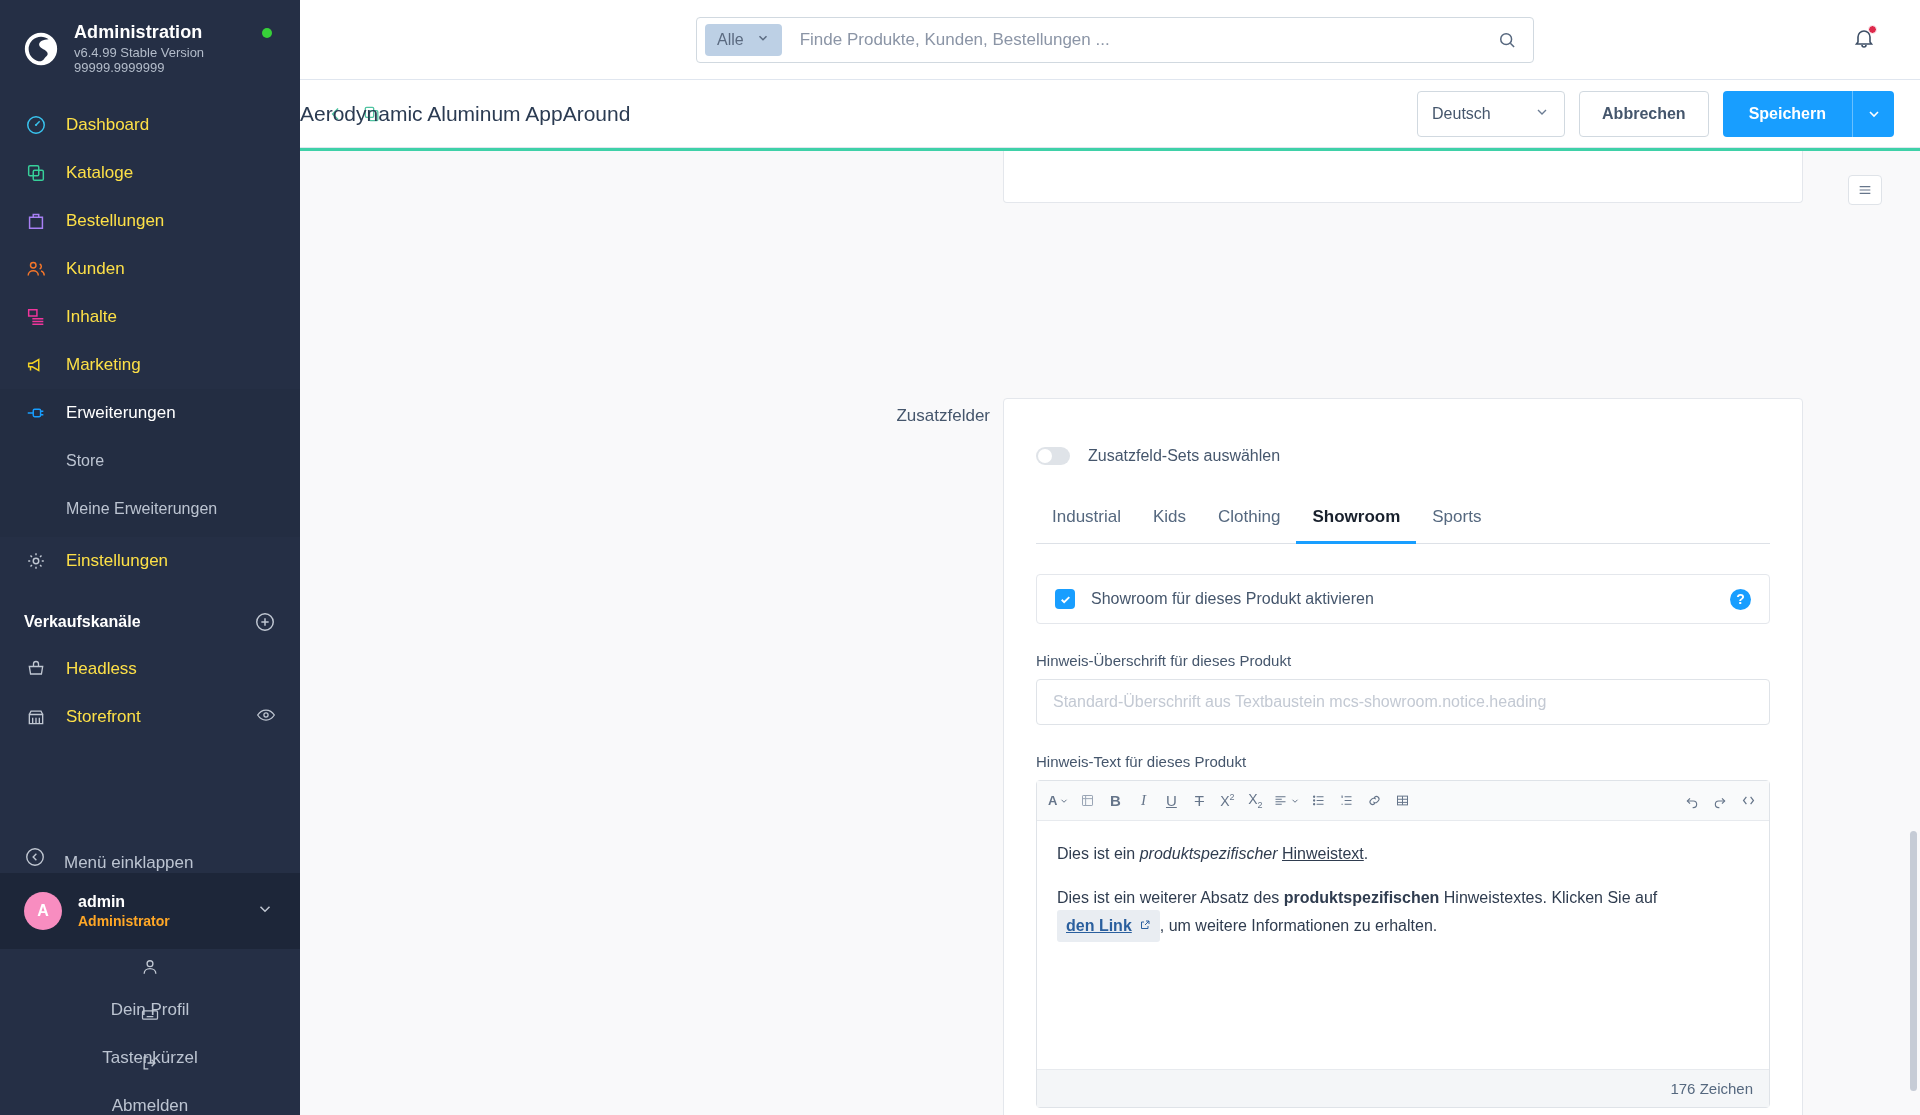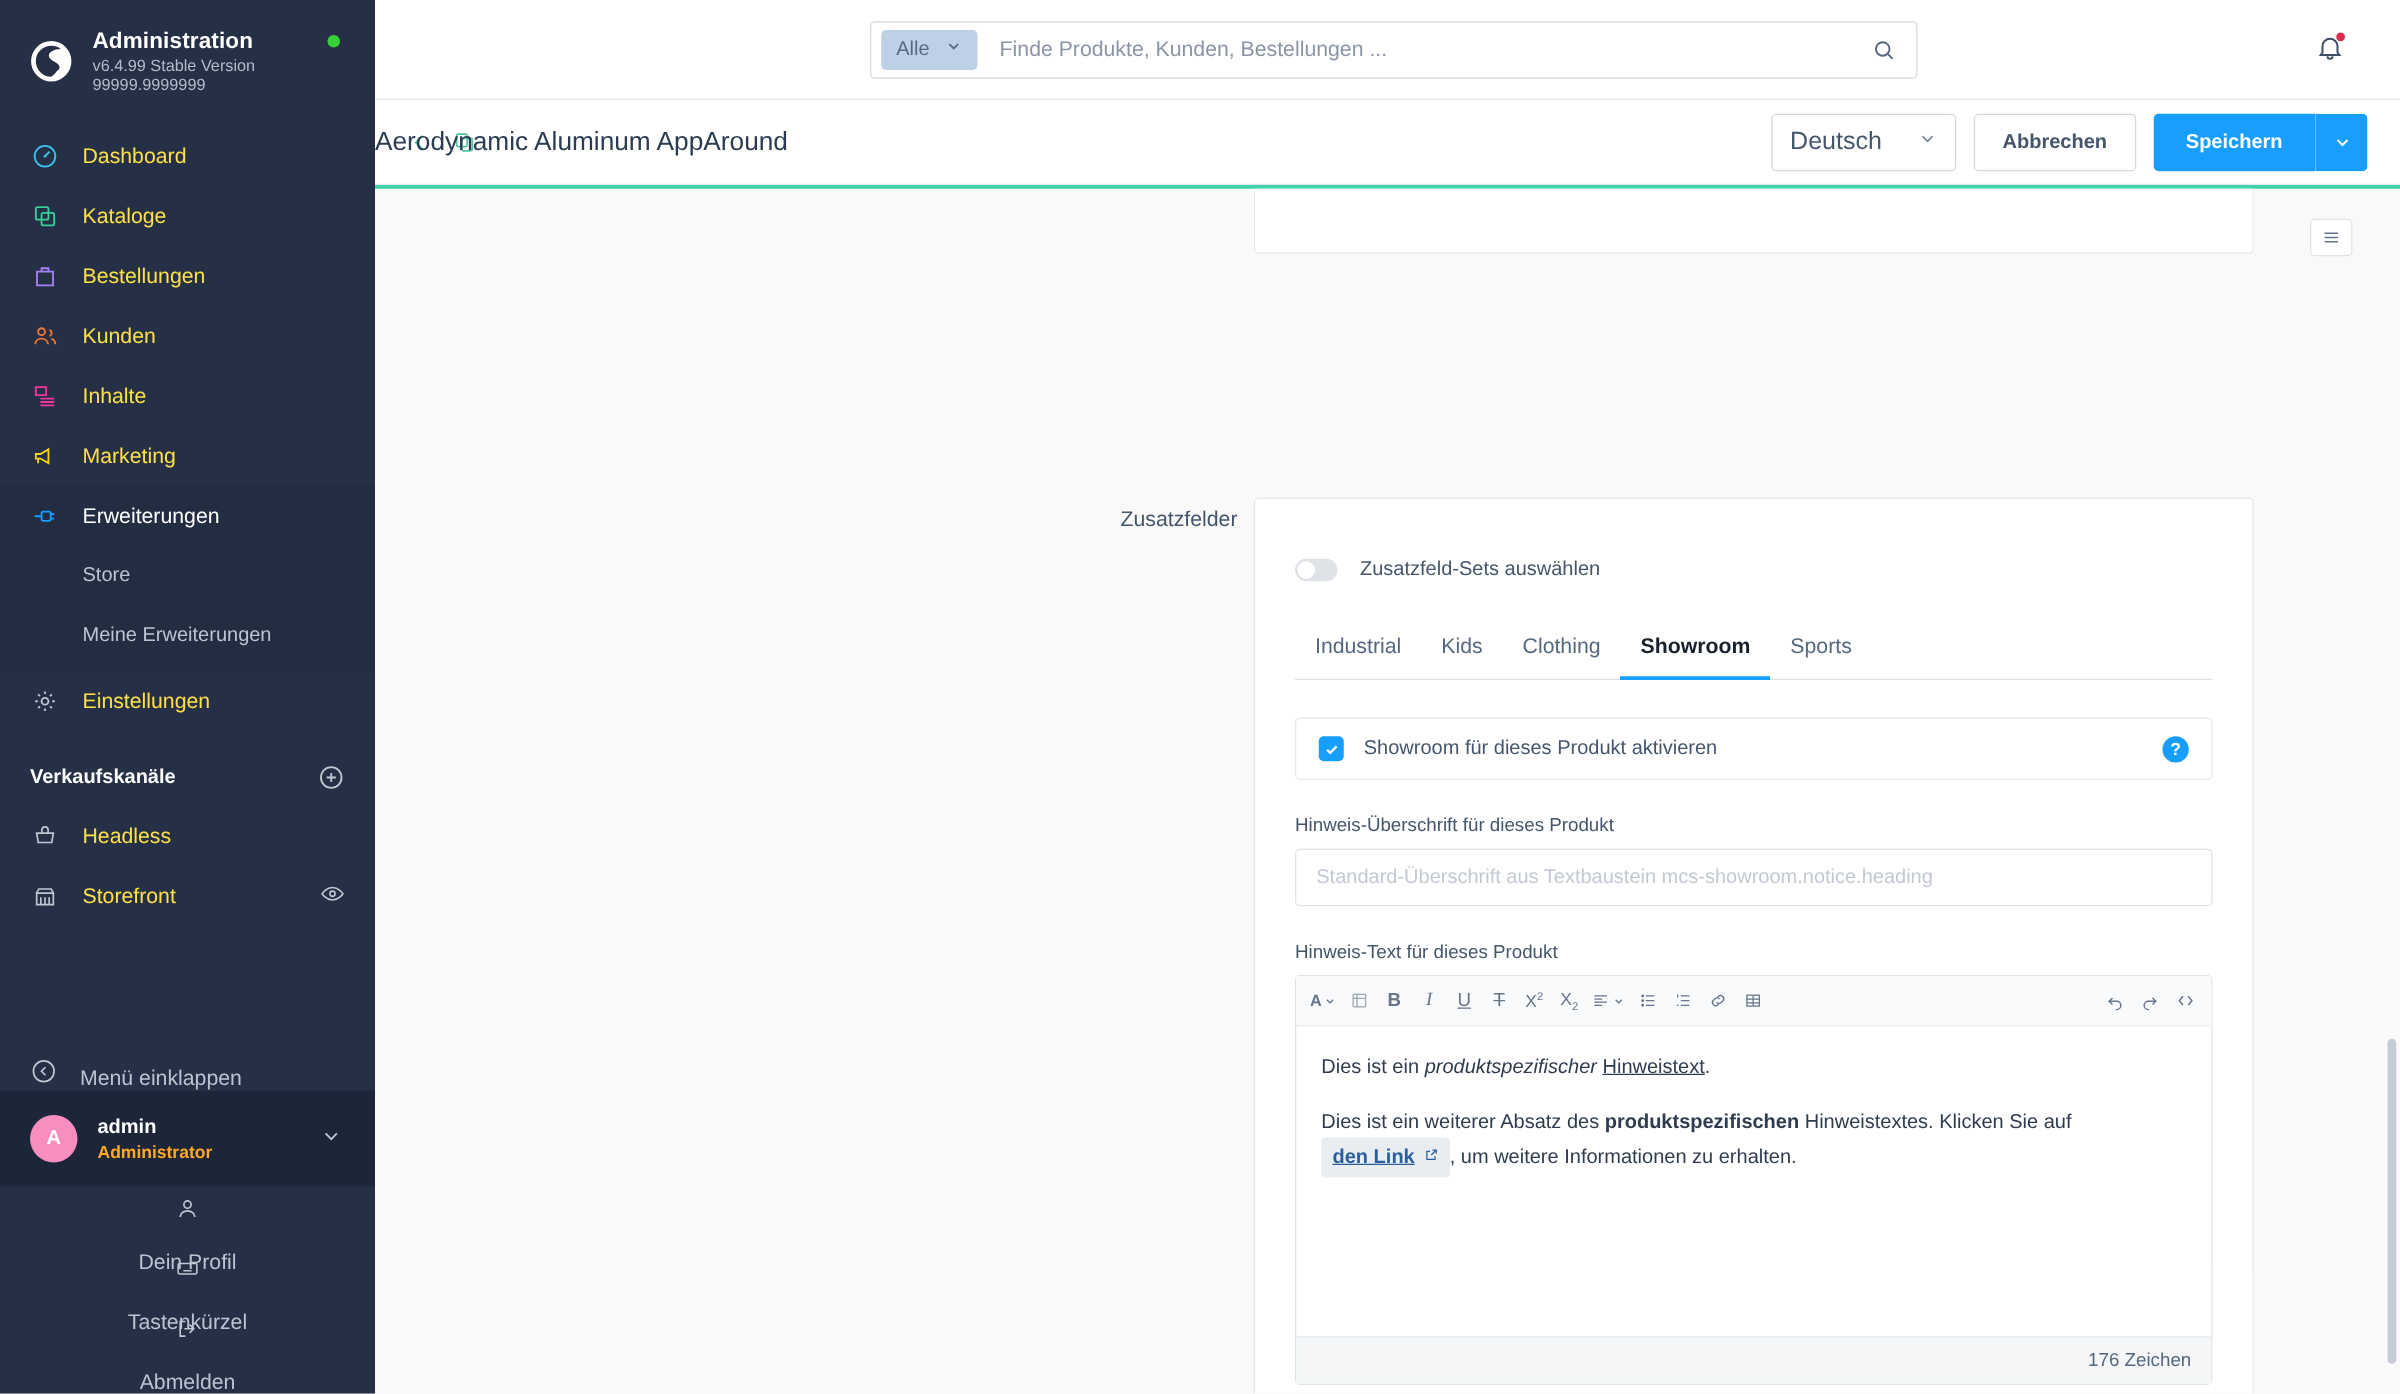--- a/index.html
+++ b/index.html
@@ -100,21 +100,21 @@
   .sb-back { display: flex; align-items: center; gap: 16px; }
   .icon-btn { cursor: pointer; display: flex; align-items: center; justify-content: center; }
   .smart-title {
     position: absolute; left: 0; right: 0; text-align: left;
     font-size: 21px; font-weight: normal; color: #2b3b52; pointer-events: none;
   }
   .smart-actions { margin-left: auto; display: flex; align-items: center; gap: 14px; z-index: 2; }
   .lang-select {
     width: 148px; height: 46px; border: 1px solid #d1d9e0; border-radius: 4px; background: #fff;
     display: flex; align-items: center; justify-content: space-between; padding: 0 14px;
-    font-size: 20px; color: #45566c; cursor: pointer;
+    font-size: 16px; color: #45566c; cursor: pointer;
   }
   .btn {
     height: 46px; border-radius: 4px; display: flex; align-items: center; justify-content: center;
     font-size: 16px; cursor: pointer; padding: 0 22px; font-weight: bold;
   }
   .btn-ghost { background: #fff; border: 1px solid #d1d9e0; color: #45566c; }
   .btn-primary { background: #189eff; color: #fff; border: none; padding: 0 26px; }
   .btn-split { display: flex; }
   .btn-split-caret {
     background: #189eff; color: #fff; width: 42px; height: 46px; border-radius: 0 4px 4px 0;

